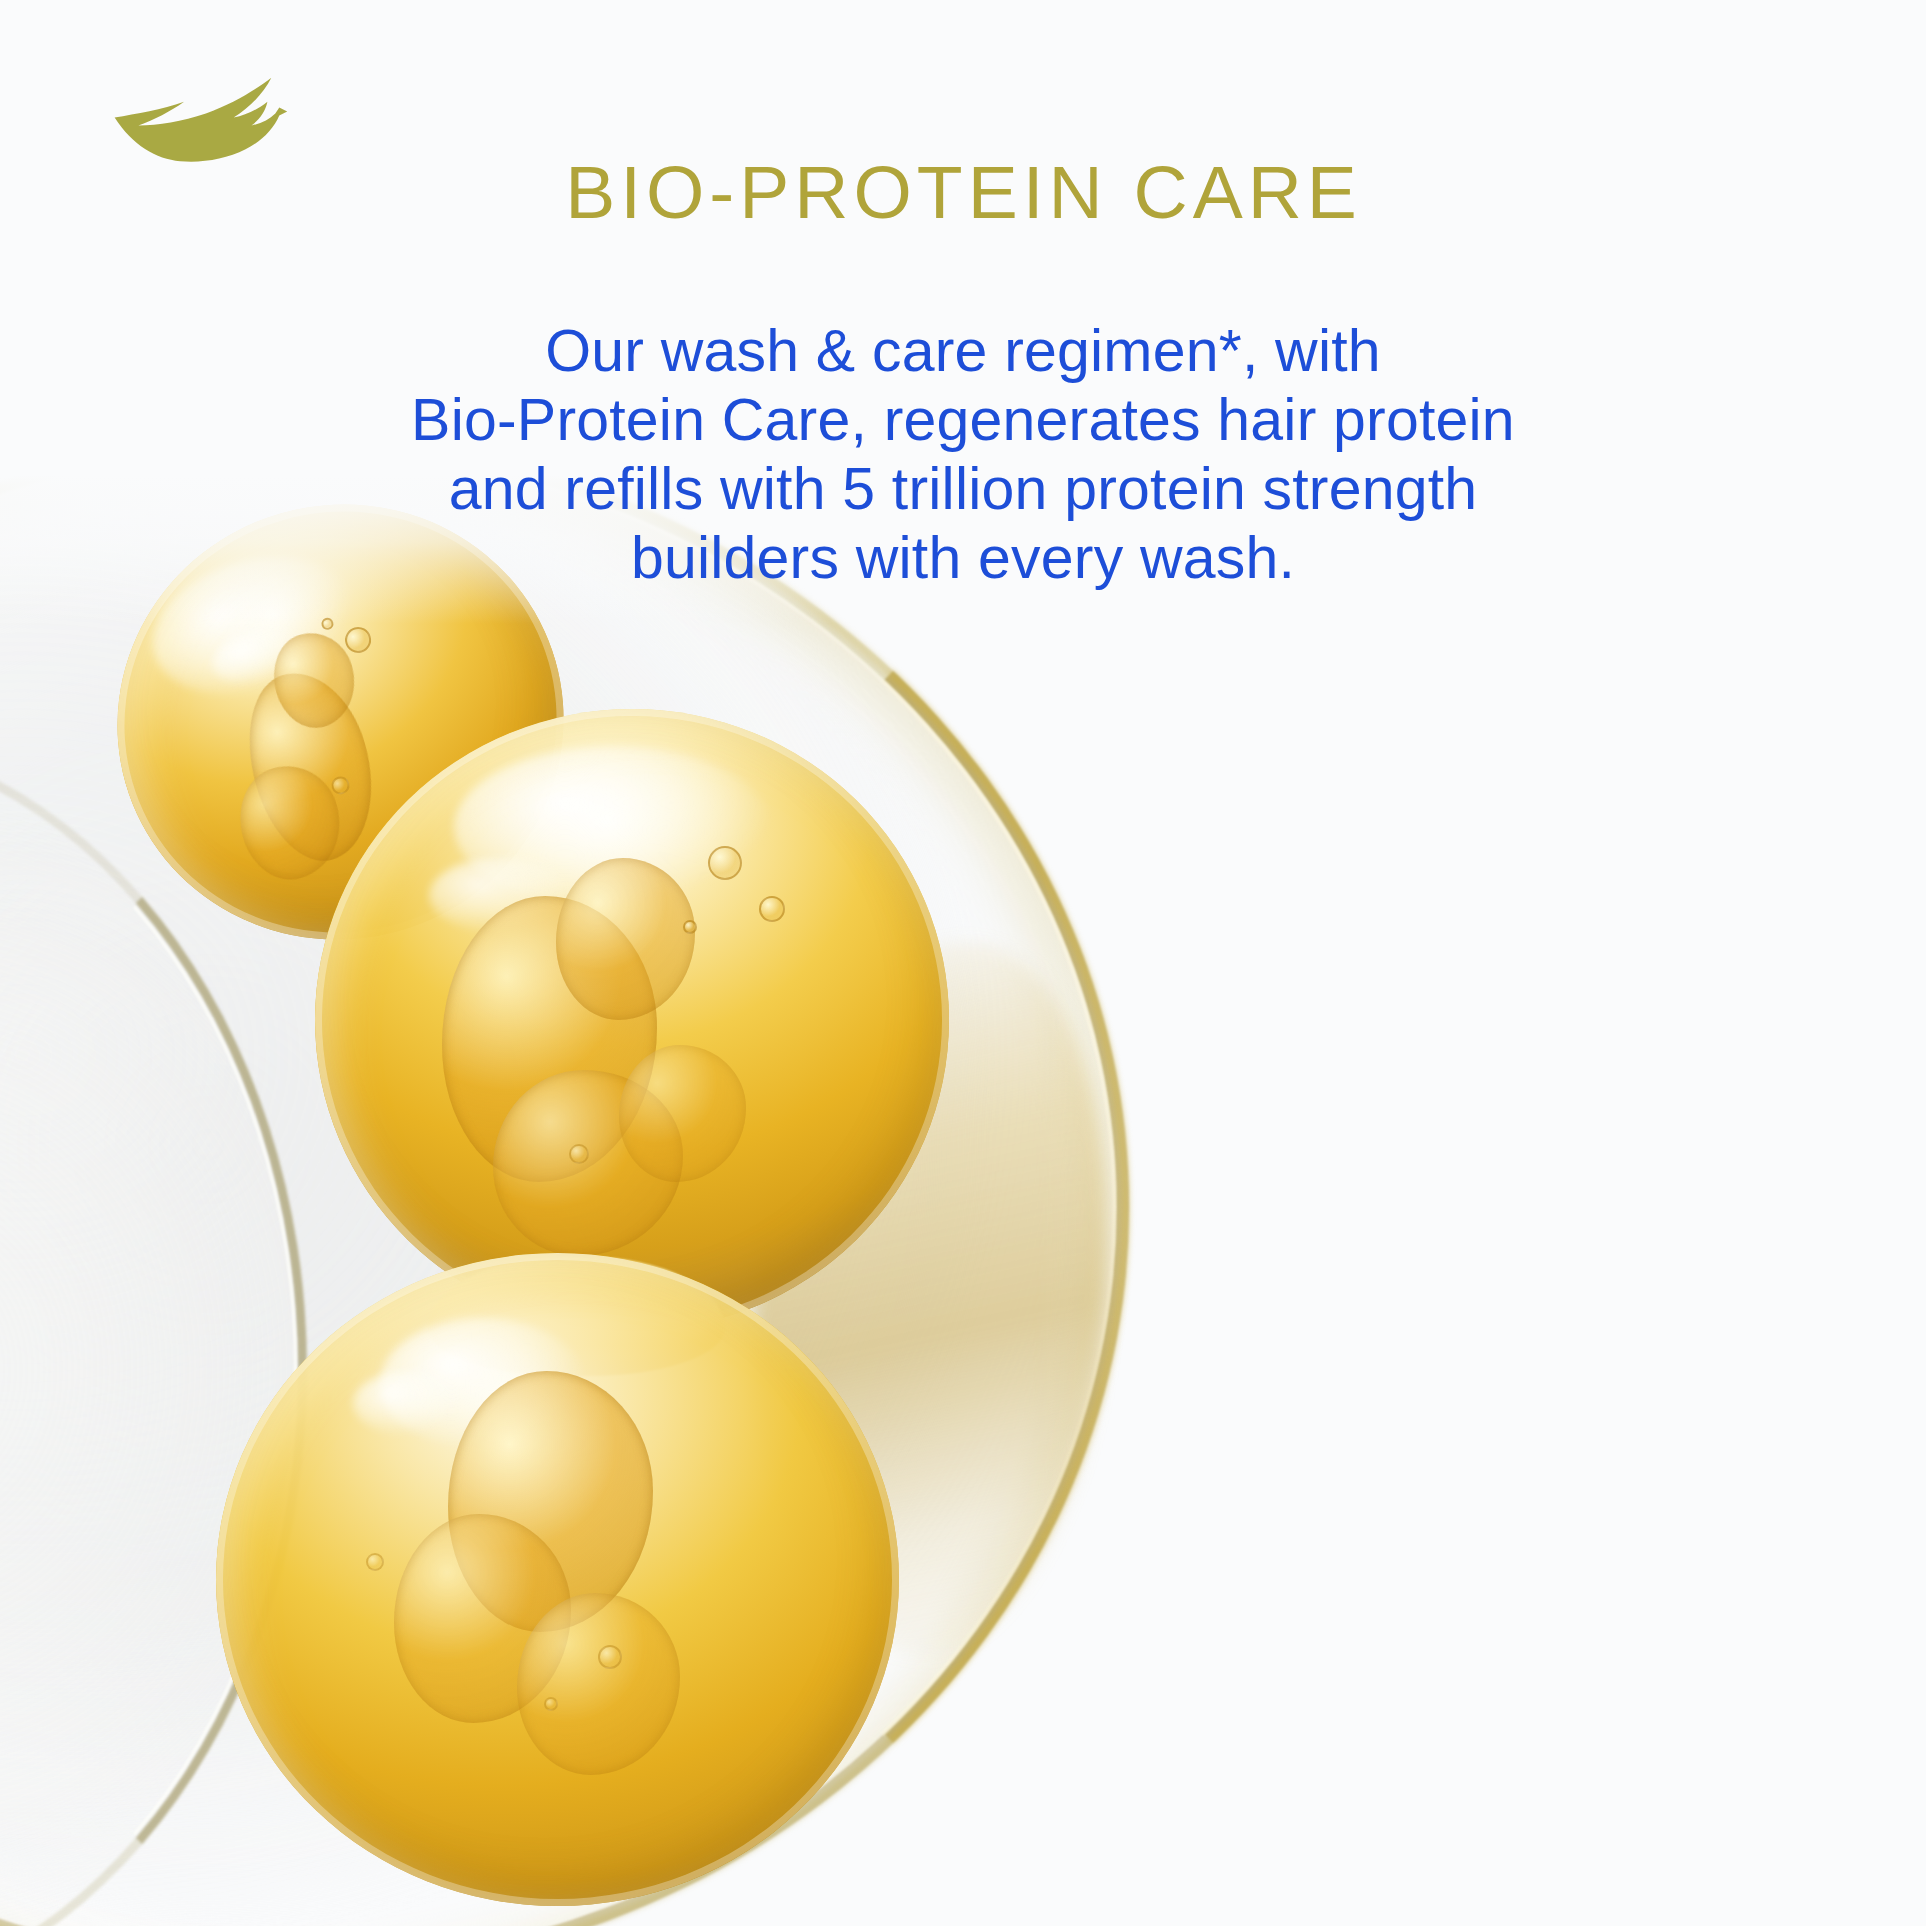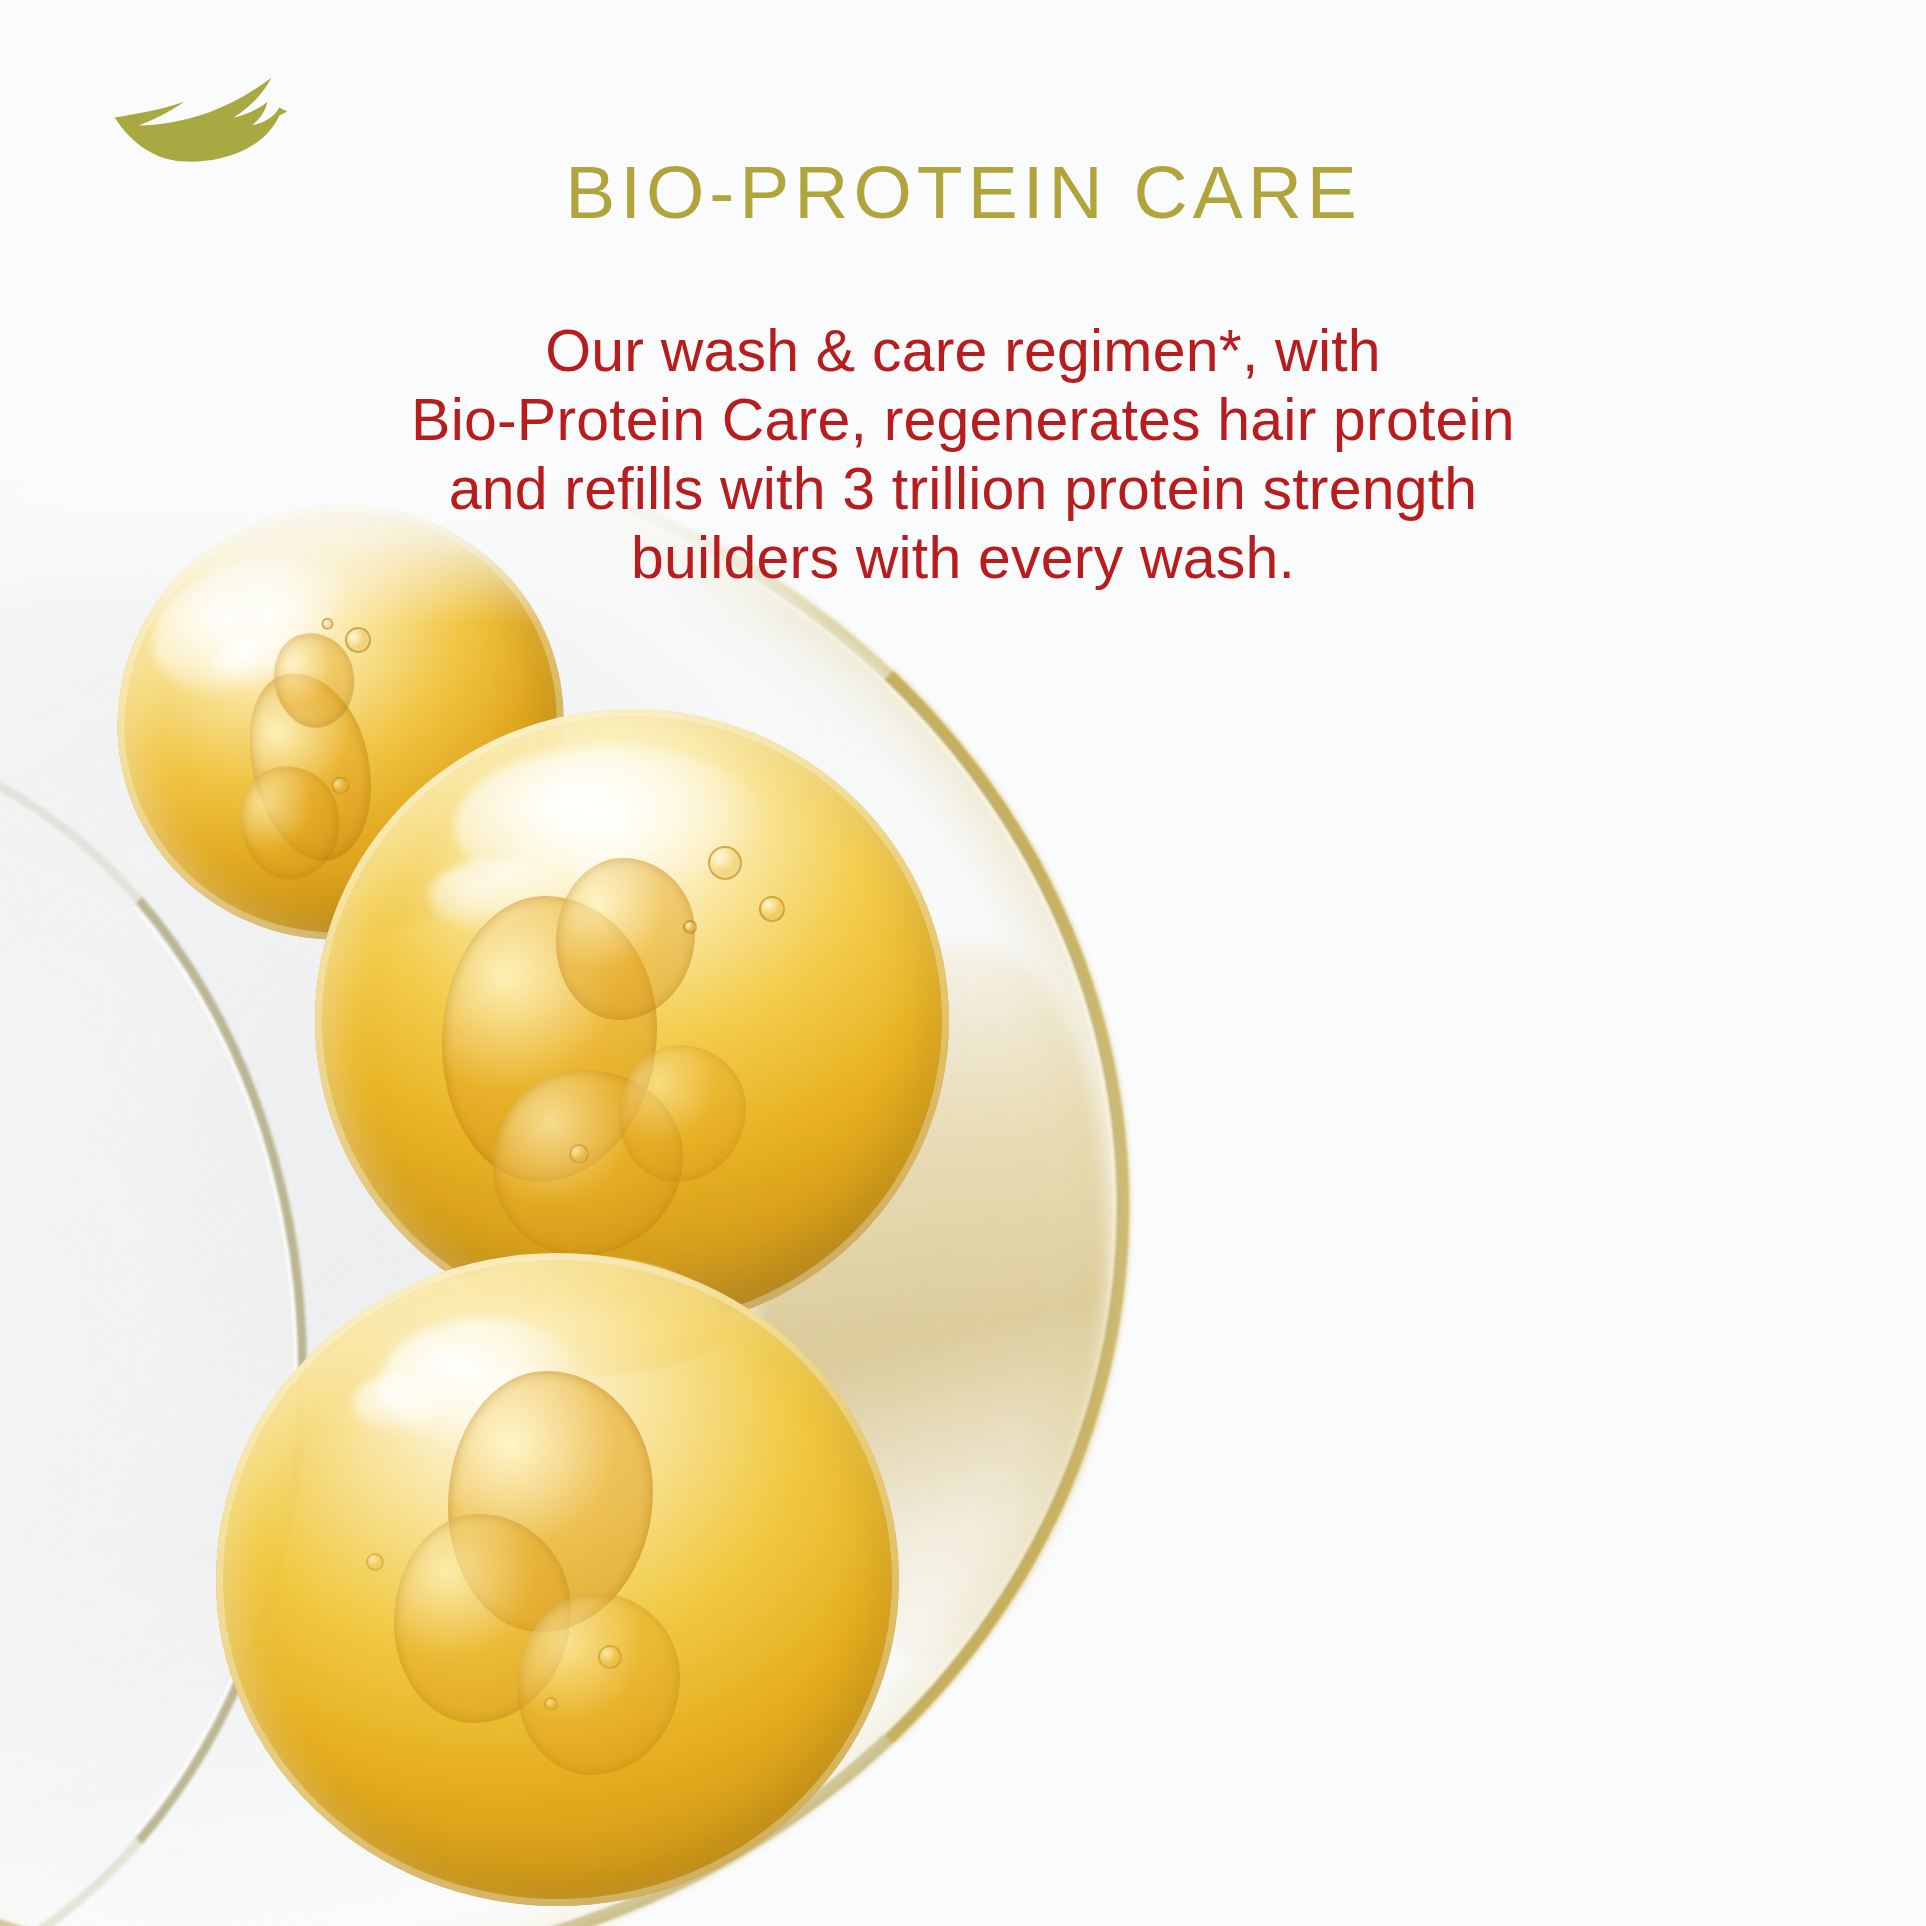--- a/index.html
+++ b/index.html
@@ -56,21 +56,21 @@
   .body-copy {
     position: absolute;
     top: 317px;
     left: 270px;
     width: 1386px;
     text-align: center;
     z-index: 40;
     font-size: 59px;
     line-height: 1.17;
     font-weight: 300;
-    color: #b91c1c;
+    color: #1d4ed8;
     letter-spacing: 0.2px;
   }
   .body-copy .line { display: block; white-space: nowrap; }
 
   
   .photo-stage {
     position: absolute;
     left: 0;
     top: 475px;
     width: 1927px;
@@ -397,18 +397,18 @@
                C208 76 196 88 180 96 C160 106 136 110 114 108
                C90 106 66 92 48 64 Z" fill="#a9a943"></path>
     </svg>
   </div>
 
   <div class="headline">BIO-PROTEIN CARE</div>
 
   <div class="body-copy">
     <span class="line">Our wash &amp; care regimen*, with</span>
     <span class="line">Bio-Protein Care, regenerates hair protein</span>
-    <span class="line">and refills with 3 trillion protein strength</span>
+    <span class="line">and refills with 5 trillion protein strength</span>
     <span class="line">builders with every wash.</span>
   </div>
 
 </div>
 
 
 </body></html>

